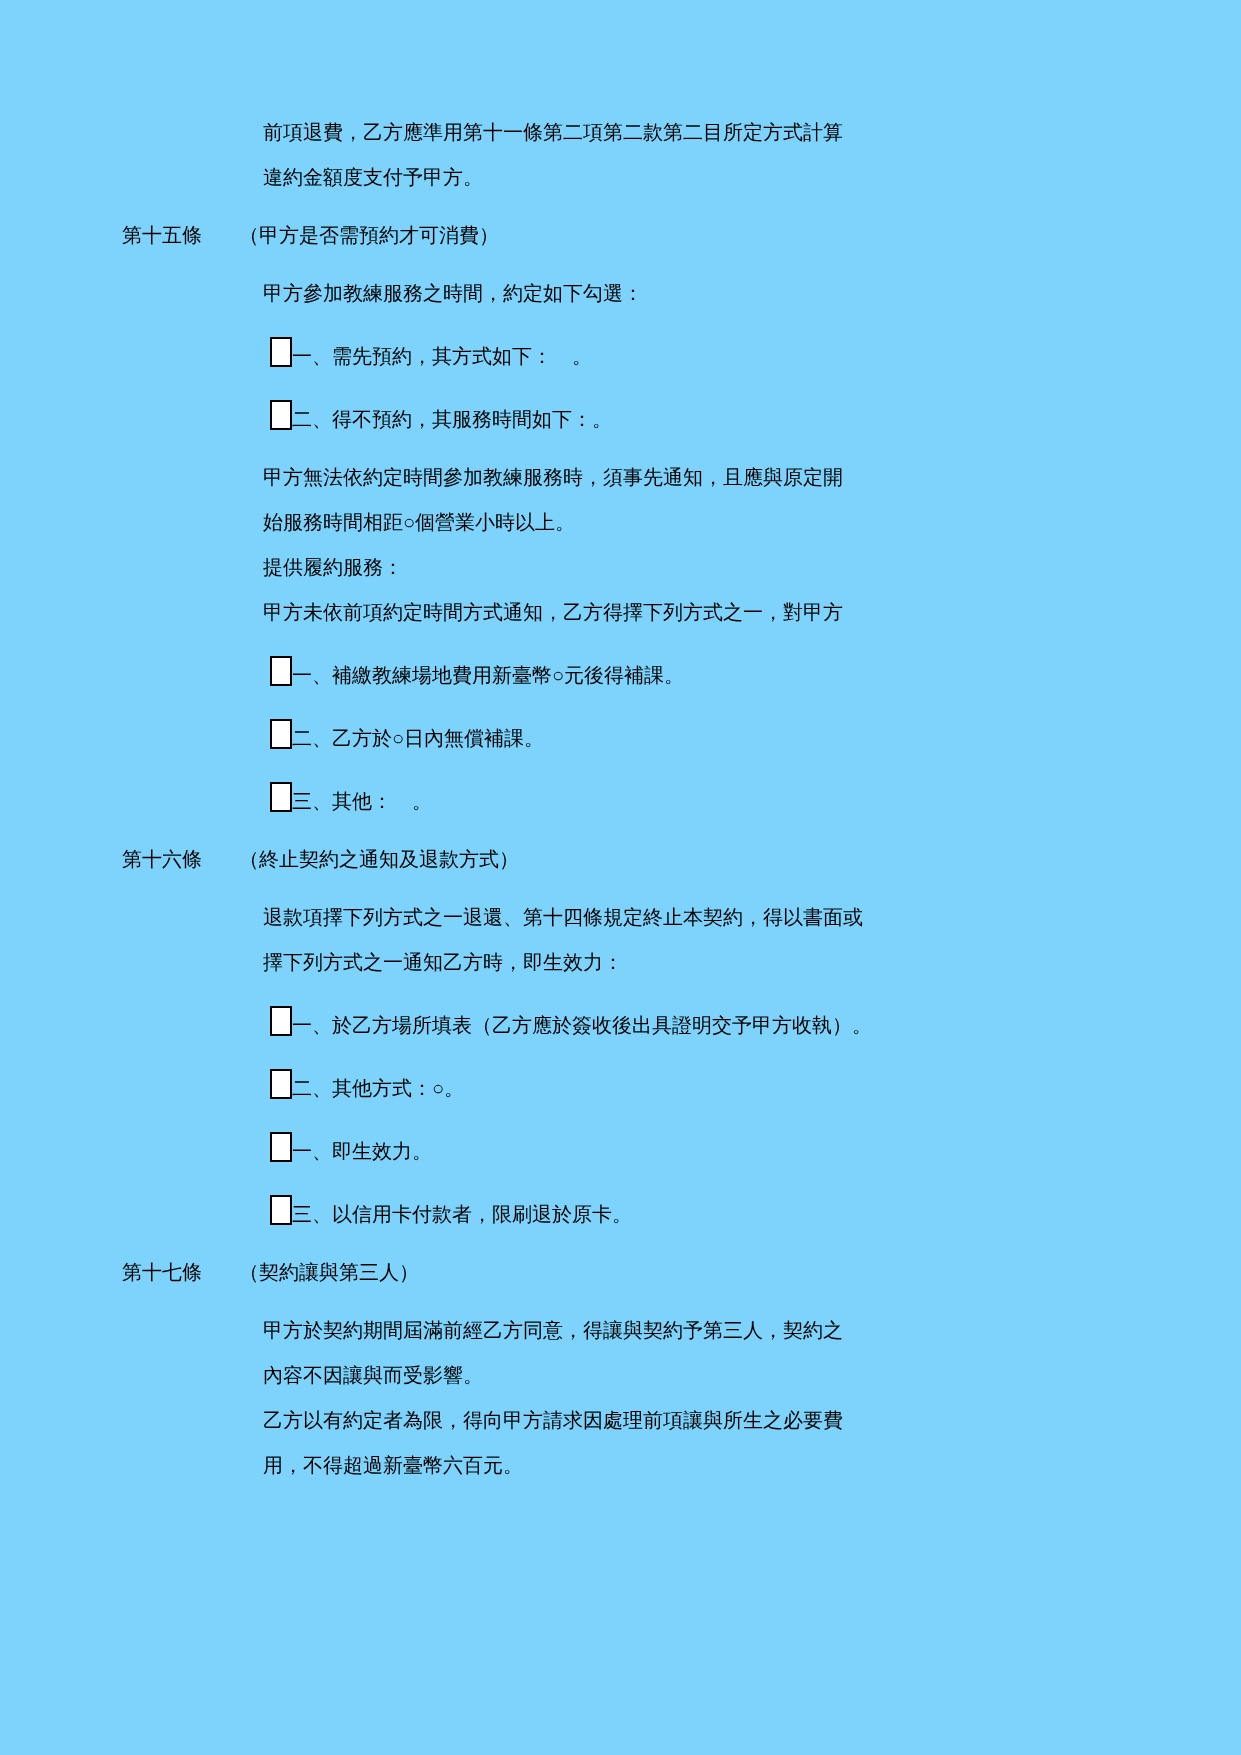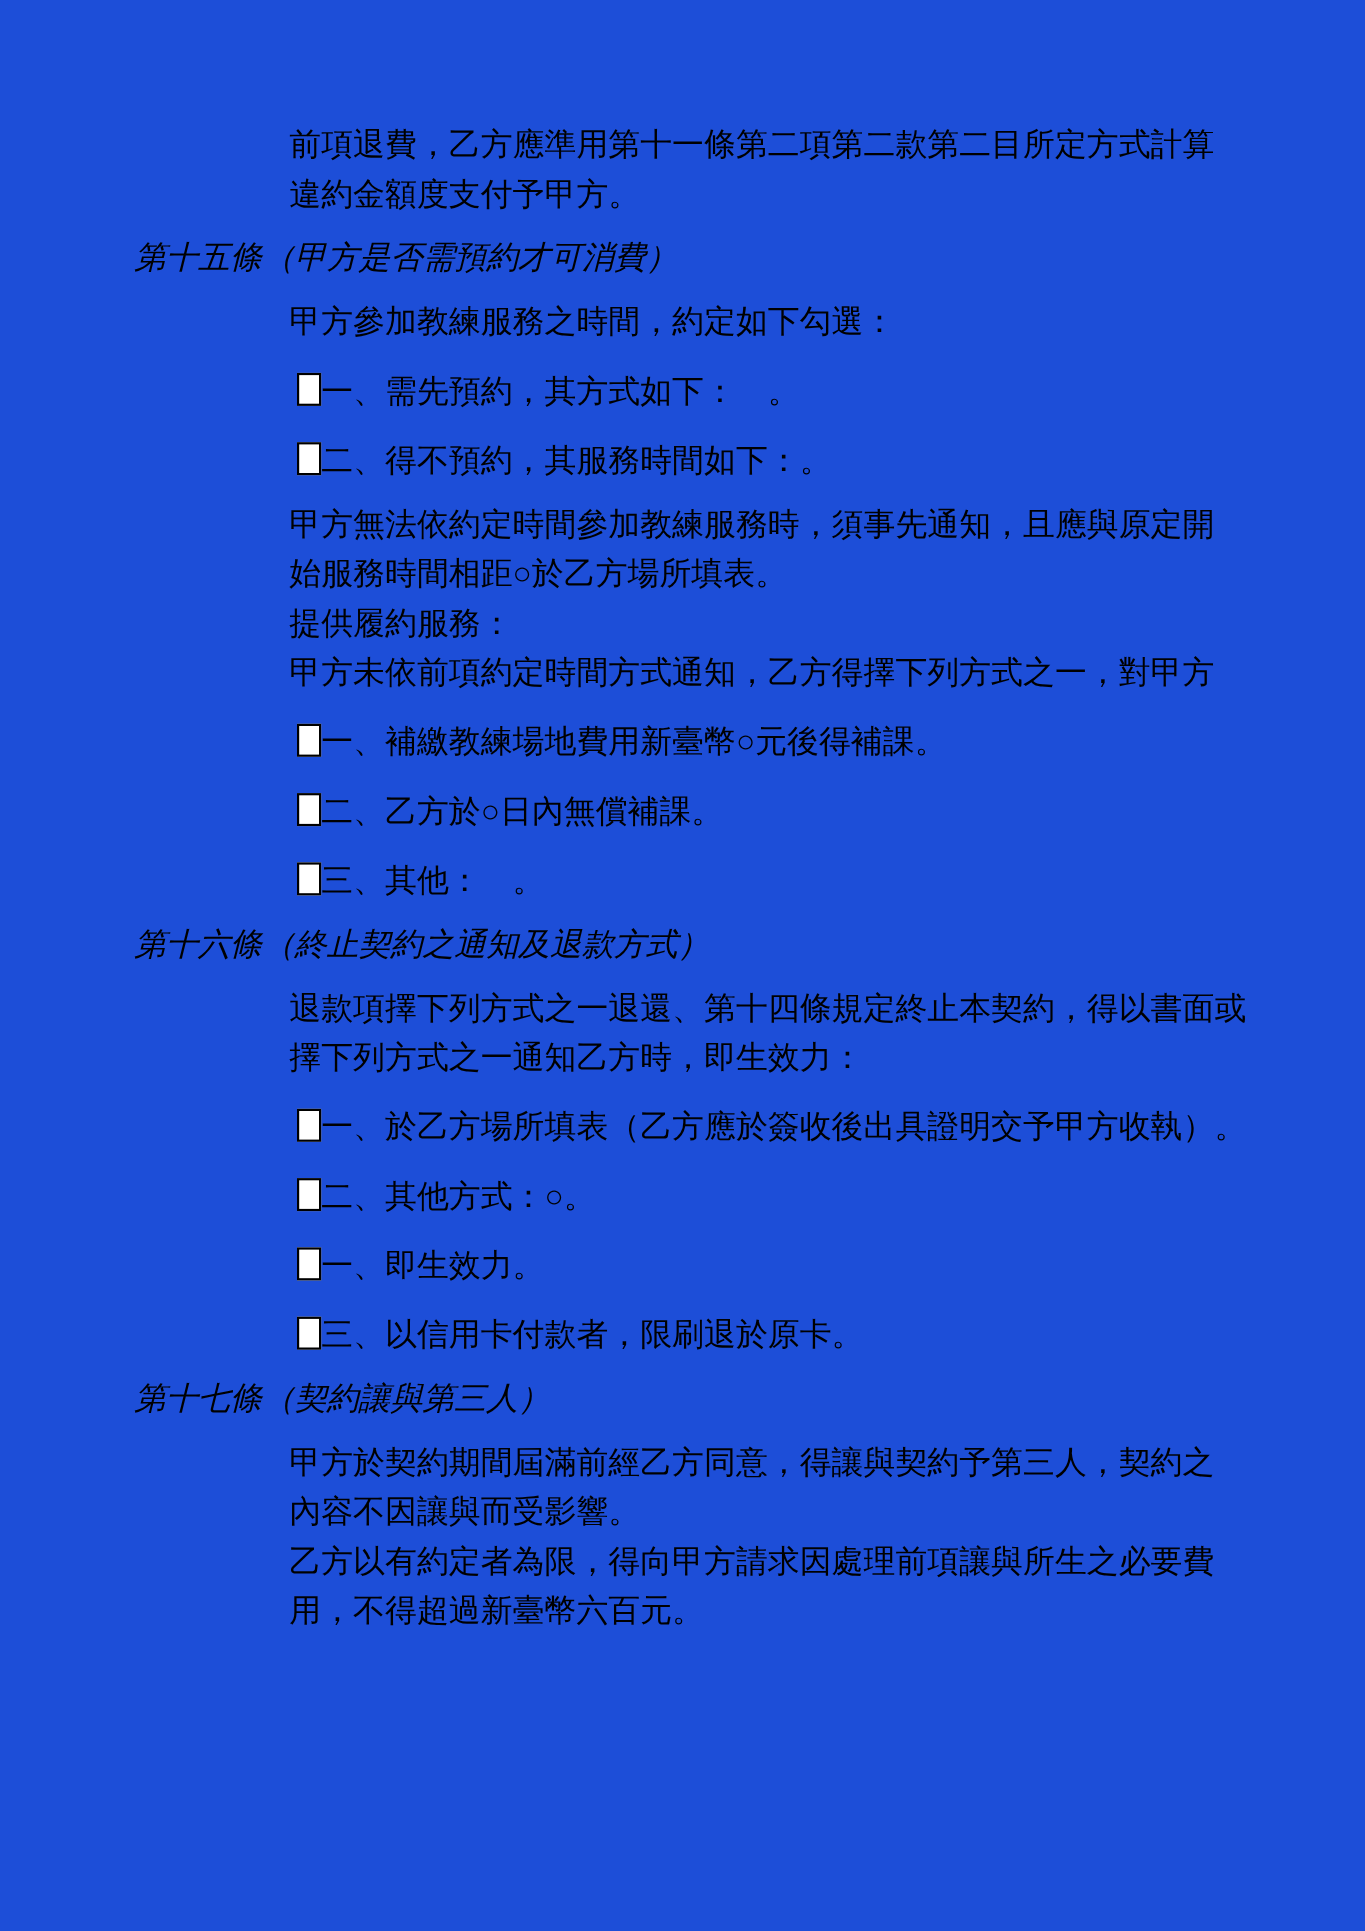--- a/index.html
+++ b/index.html
@@ -1,33 +1,33 @@
 <!DOCTYPE html>
 <html lang="zh-Hant"><head>
 <meta charset="utf-8">
 <style>
   html, body { margin: 0; padding: 0; background: #ffffff; }
   .page {
     position: relative;
     width: 1241px;
     height: 1755px;
-    background: #1d4ed8;
+    background: #7dd3fc;
     color: #000000;
     overflow: hidden;
     font-family: "Liberation Serif", serif;
-    font-size: 29px;
+    font-size: 20px;
     line-height: 45px;
     -webkit-font-smoothing: antialiased;
   }
   .flow { padding: 110px 0 0 122px; }
   .line { white-space: nowrap; }
   
   .body-block { margin-left: 141px; }
   
-  .heading { margin: 13px 0; white-space: nowrap; font-style: italic; }
+  .heading { margin: 13px 0; white-space: nowrap; }
   .alabel { display: inline-block; width: 117px; }
   
   .cb { margin-top: 18px; margin-bottom: 13px; white-space: nowrap; }
   .box {
     display: inline-block;
     box-sizing: content-box;
     width: 18px;
     height: 26px;
     border: 2px solid #000000;
     margin-left: 7px;
@@ -57,21 +57,21 @@
 
     <div class="cb body-block">
       <span class="box"></span><span class="cb-text">一、需先預約，其方式如下：　。</span>
     </div>
     <div class="cb body-block">
       <span class="box"></span><span class="cb-text">二、得不預約，其服務時間如下：。</span>
     </div>
 
     <section class="body-block">
       <div class="line">甲方無法依約定時間參加教練服務時，須事先通知，且應與原定開</div>
-      <div class="line">始服務時間相距○於乙方場所填表。</div>
+      <div class="line">始服務時間相距○個營業小時以上。</div>
     </section>
     <section class="body-block">
       <div class="line">提供履約服務：</div>
       <div class="line">甲方未依前項約定時間方式通知，乙方得擇下列方式之一，對甲方</div>
     </section>
 
     <div class="cb body-block">
       <span class="box"></span><span class="cb-text">一、補繳教練場地費用新臺幣○元後得補課。</span>
     </div>
     <div class="cb body-block">

